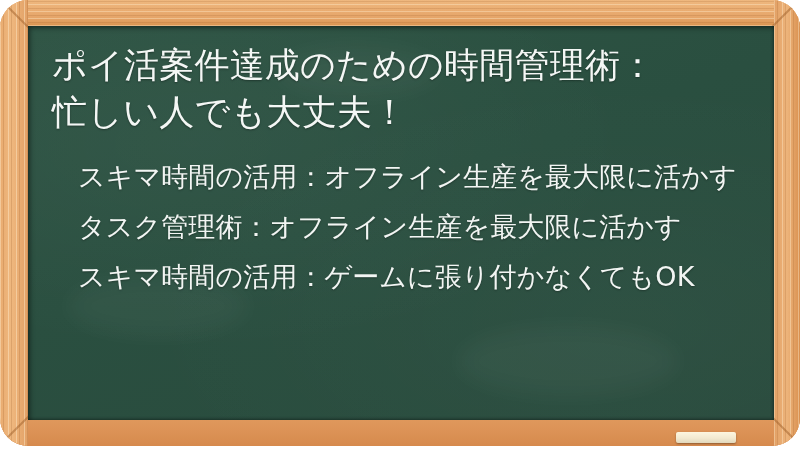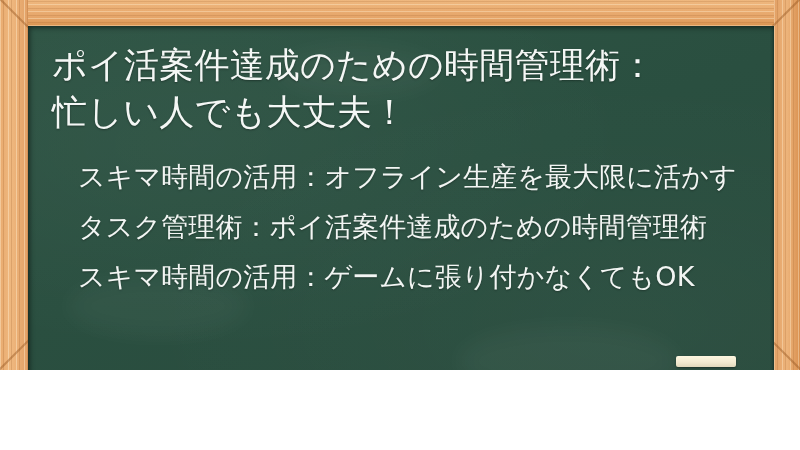--- a/index.html
+++ b/index.html
@@ -11,37 +11,38 @@
     width: 800px;
     height: 450px;
     overflow: hidden;
     font-family: "DejaVu Sans", "Liberation Sans", sans-serif;
   }
 
   
   .frame {
     position: relative;
     width: 800px;
-    height: 370px;
+    height: 446px;
     box-sizing: border-box;
     background: #dd9a5e;
     background-image:
       repeating-linear-gradient(
         90deg,
         rgba(255,255,255,0.10) 0px,
         rgba(255,255,255,0.10) 1px,
         rgba(0,0,0,0.00) 1px,
         rgba(0,0,0,0.00) 3px,
         rgba(120,60,20,0.10) 3px,
         rgba(120,60,20,0.10) 4px,
         rgba(0,0,0,0.00) 4px,
         rgba(0,0,0,0.00) 7px
       ),
       linear-gradient(180deg, #e6a86c 0%, #dd9a5e 55%, #d78f53 100%);
     overflow: hidden;
+    border-radius: 28px;
   }
 
   
   .rail-left {
     position: absolute;
     left: 0; top: 0;
     width: 28px; height: 450px;
     background:
       repeating-linear-gradient(
         90deg,
@@ -206,21 +207,21 @@
 
     <div class="smudge s1"></div>
     <div class="smudge s2"></div>
     <div class="smudge s3"></div>
 
     <h1 class="title">ポイ活案件達成のための時間管理術：
 忙しい人でも大丈夫！</h1>
 
     <ul class="points">
       <li class="point">スキマ時間の活用：オフライン生産を最大限に活かす</li>
-      <li class="point">タスク管理術：ポイ活案件達成のための時間管理術</li>
+      <li class="point">タスク管理術：オフライン生産を最大限に活かす</li>
       <li class="point">スキマ時間の活用：ゲームに張り付かなくてもOK</li>
     </ul>
 
   </div>
 
   <div class="chalk"></div>
 
 </div>
 
 </body></html>

